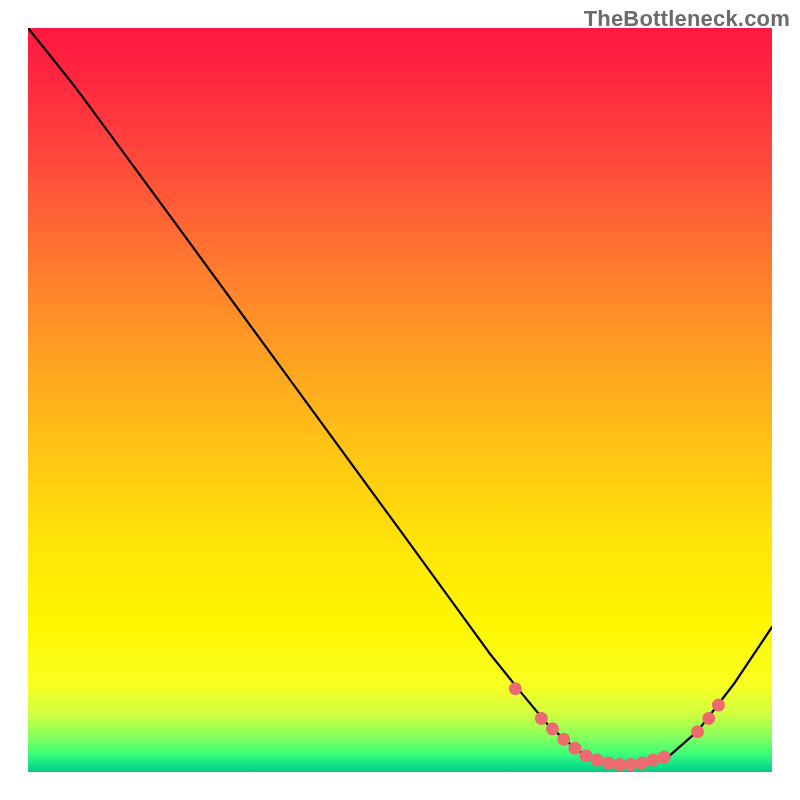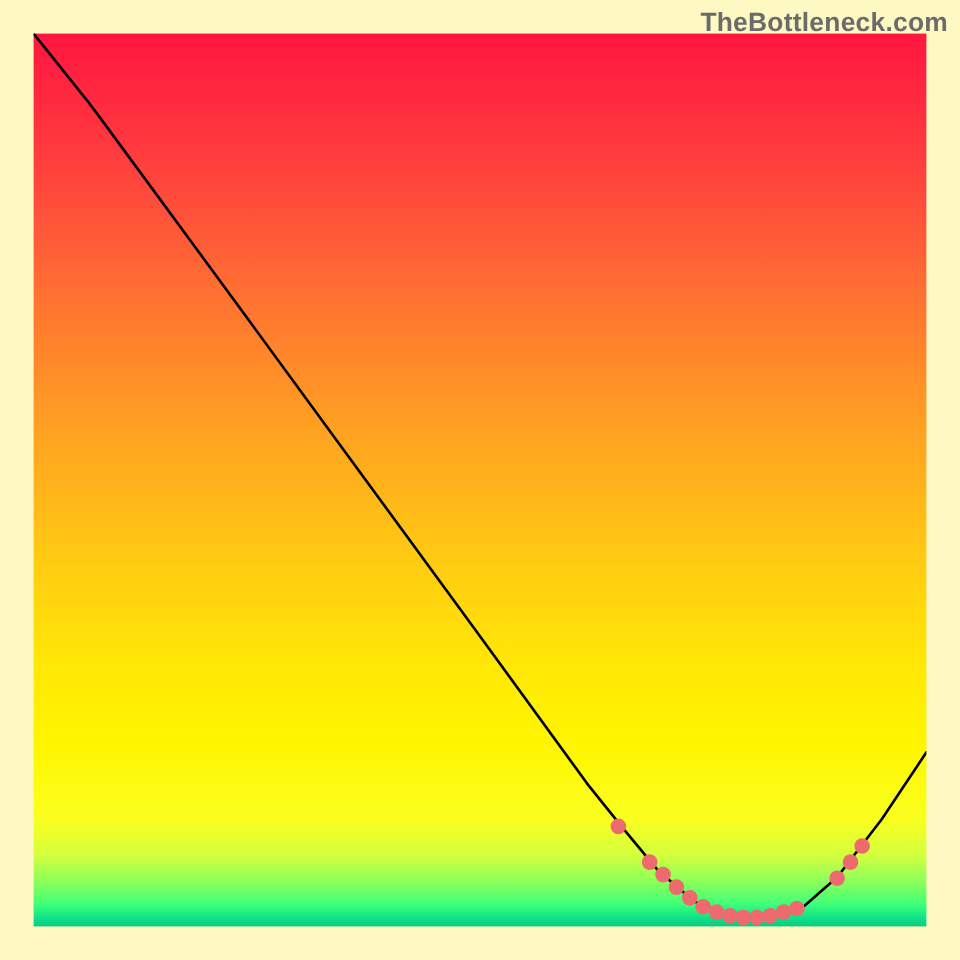--- a/index.html
+++ b/index.html
@@ -8,21 +8,21 @@
     width: 800px;
     height: 800px;
     background: #000;
     overflow: hidden;
     font-family: Arial, Helvetica, sans-serif;
   }
   .stage {
     position: relative;
     width: 800px;
     height: 800px;
-    background: #fef9c3;
+    background: #ffffff;
   }
   .watermark {
     position: absolute;
     top: 6px;
     right: 10px;
     color: #6b6b6b;
     font-size: 22px;
     font-weight: 600;
     letter-spacing: 0.2px;
     z-index: 5;

